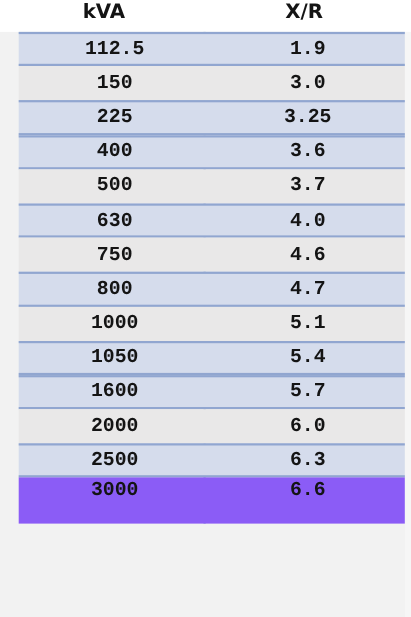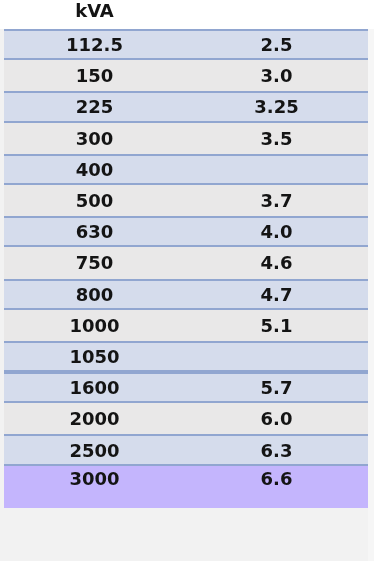--- a/index.html
+++ b/index.html
@@ -49,41 +49,42 @@
     padding: 0 2px 12px 2px;
     line-height: 20px;
     display: inline-block;
     position: relative;
     top: 3px;
   }
 
   
   .tbody {
     position: relative;
-    padding: 0 6px 0 4px;
-    box-sizing: border-box;
+    padding: 0 6px 0 17px;
+    box-sizing: border-box;
+    font-family: Liberation Mono, monospace;
   }
 
   .row {
     display: flex;
     height: 31.2px;
     box-sizing: border-box;
     position: relative;
   }
   .row.blue {
     background: #d5dcec;
     border-top: 2px solid #91a6d0;
     border-bottom: 2px solid #91a6d0;
   }
   .row.gray {
     background: #e9e8e8;
   }
   .row.last {
     height: 42px;
-    background: #c4b5fd;
+    background: #8b5cf6;
   }
 
   .cell {
     display: flex;
     align-items: center;
     justify-content: center;
     box-sizing: border-box;
     font-size: 18px;
     font-weight: bold;
     color: #141414;
@@ -128,43 +129,43 @@
 <div id="table-root">
 
   <div class="edge-top"></div>
   <div class="edge-left"></div>
   <div class="edge-right"></div>
 
   <div class="thead">
     <div class="th th-kva">
       <span class="th-label">kVA</span>
     </div>
+    <div class="th th-xr">
+      <span class="th-label">X/R</span>
+    </div>
   </div>
 
   <div class="tbody">
     <div class="col-divider"></div>
 
     <div class="row blue">
       <div class="cell cell-kva">112.5</div>
-      <div class="cell cell-xr">2.5</div>
+      <div class="cell cell-xr">1.9</div>
     </div>
     <div class="row gray">
       <div class="cell cell-kva">150</div>
       <div class="cell cell-xr">3.0</div>
     </div>
     <div class="row blue">
       <div class="cell cell-kva">225</div>
       <div class="cell cell-xr">3.25</div>
     </div>
-    <div class="row gray">
-      <div class="cell cell-kva">300</div>
-      <div class="cell cell-xr">3.5</div>
-    </div>
     <div class="row blue">
       <div class="cell cell-kva">400</div>
+      <div class="cell cell-xr">3.6</div>
     </div>
     <div class="row gray">
       <div class="cell cell-kva">500</div>
       <div class="cell cell-xr">3.7</div>
     </div>
     <div class="row blue">
       <div class="cell cell-kva">630</div>
       <div class="cell cell-xr">4.0</div>
     </div>
     <div class="row gray">
@@ -174,20 +175,21 @@
     <div class="row blue">
       <div class="cell cell-kva">800</div>
       <div class="cell cell-xr">4.7</div>
     </div>
     <div class="row gray">
       <div class="cell cell-kva">1000</div>
       <div class="cell cell-xr">5.1</div>
     </div>
     <div class="row blue">
       <div class="cell cell-kva">1050</div>
+      <div class="cell cell-xr">5.4</div>
     </div>
     <div class="row blue">
       <div class="cell cell-kva">1600</div>
       <div class="cell cell-xr">5.7</div>
     </div>
     <div class="row gray">
       <div class="cell cell-kva">2000</div>
       <div class="cell cell-xr">6.0</div>
     </div>
     <div class="row blue">

